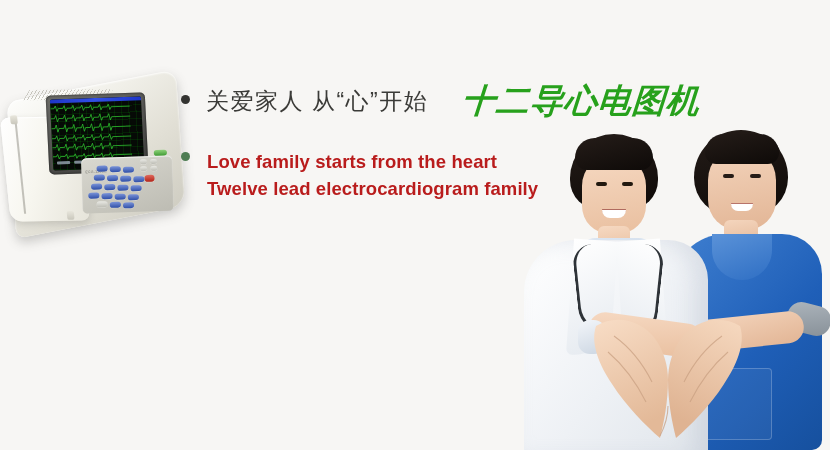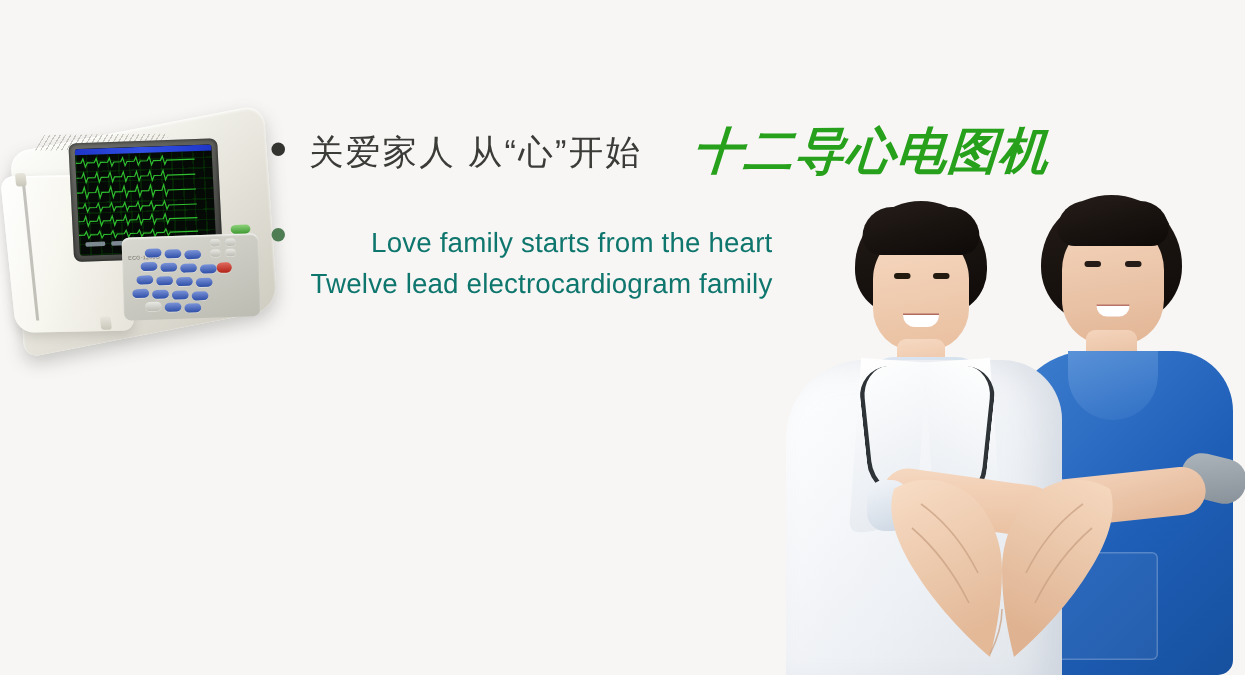--- a/index.html
+++ b/index.html
@@ -2,21 +2,21 @@
 <html><head>
 <meta charset="utf-8">
 <style>
   * { margin:0; padding:0; box-sizing:border-box; }
   html,body { width:830px; height:450px; overflow:hidden; }
   body {
     font-family:"Liberation Sans","DejaVu Sans",sans-serif;
     background:#f7f6f4;
     position:relative;
   }
-  #banner { position:absolute; inset:0; background:#f7f6f4; overflow:hidden;text-align:right; }
+  #banner { position:absolute; inset:0; background:#f7f6f4; overflow:hidden; }
 
   
   #device-photo {
     position:absolute; left:2px; top:68px; width:188px; height:172px;
     transform:rotate(-11deg);
   }
   .dev-body {
     position:absolute; left:8px; top:18px; width:172px; height:136px;
     background:linear-gradient(150deg,#fdfdfb 0%,#f0efe8 32%,#e2e0d6 62%,#cfcdc2 100%);
     border-radius:11px 14px 16px 10px;
@@ -91,21 +91,21 @@
   }
   #headline-product {
     position:absolute; left:462px; top:82px;
     font-size:33px; line-height:38px; color:#27a11c; white-space:nowrap;
     font-family:"DejaVu Serif","Liberation Serif",serif;
     font-weight:700; font-style:italic; letter-spacing:1px;
     transform:skewX(-4deg);
   }
   #subline { position:absolute; left:207px; top:148px; }
   #subline .ln {
-    font-size:18.5px; line-height:27px; font-weight:400; color:#0f766e;
+    font-size:18.5px; line-height:27px; font-weight:700; color:#b91c1c;
     white-space:nowrap; letter-spacing:.1px;
   }
 
   
   #people { position:absolute; left:512px; right:0; top:128px; bottom:0; }
   .fig { position:absolute; }
   .skin   { background:linear-gradient(170deg,#f6d9c2,#e9bf9f); }
   .skin2  { background:linear-gradient(170deg,#f4d5bd,#e2b595); }
   .hair   { background:linear-gradient(165deg,#241c18,#0e0a08); }
   .coat   { background:linear-gradient(130deg,#ffffff,#eef1f5 55%,#dfe4ea); }

